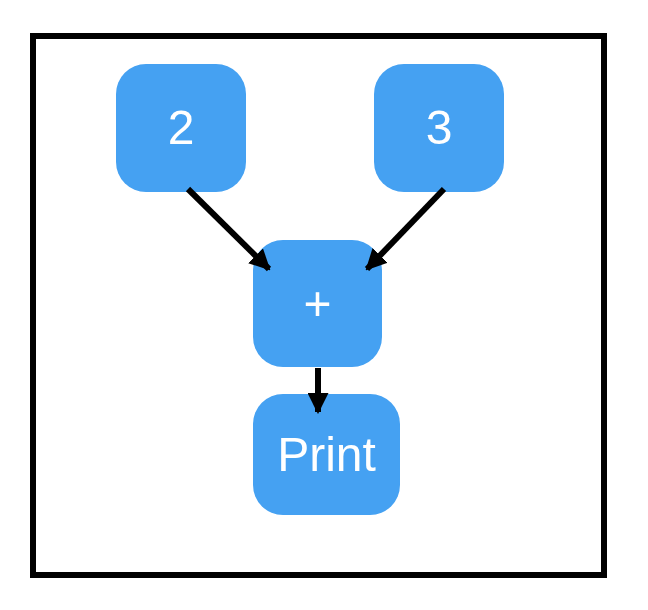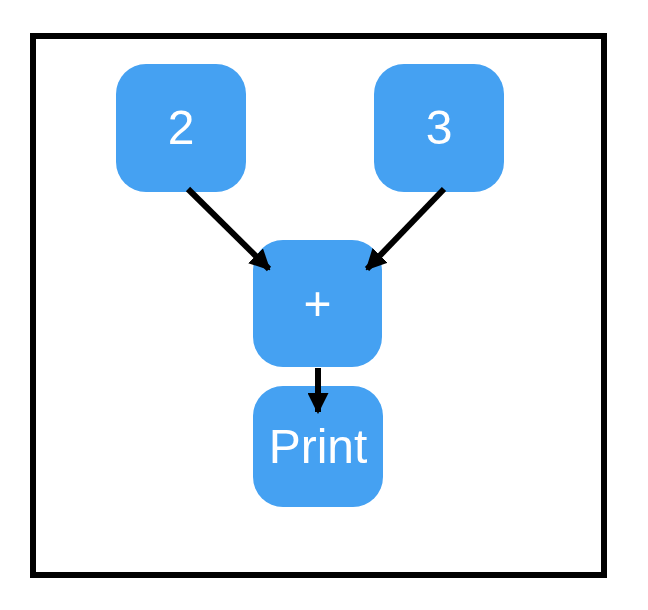--- a/index.html
+++ b/index.html
@@ -38,21 +38,21 @@
   .node .label {
     color: var(--node-text, #ffffff);
     font-size: 48px;
     font-weight: 400;
     line-height: 1;
     user-select: none;
   }
   #node-2     { left: 116px; top: 64px;  width: 130px; height: 128px; }
   #node-3     { left: 374px; top: 64px;  width: 130px; height: 128px; }
   #node-plus  { left: 253px; top: 240px; width: 129px; height: 127px; }
-  #node-print { left: 253px; top: 386px; width: 130px; height: 121px; }
+  #node-print { left: 253px; top: 394px; width: 147px; height: 121px; }
   svg.edges {
     position: absolute;
     left: 0;
     top: 0;
     width: 648px;
     height: 610px;
     pointer-events: none;
   }
   .edge {
     stroke: var(--arrow, #000000);

